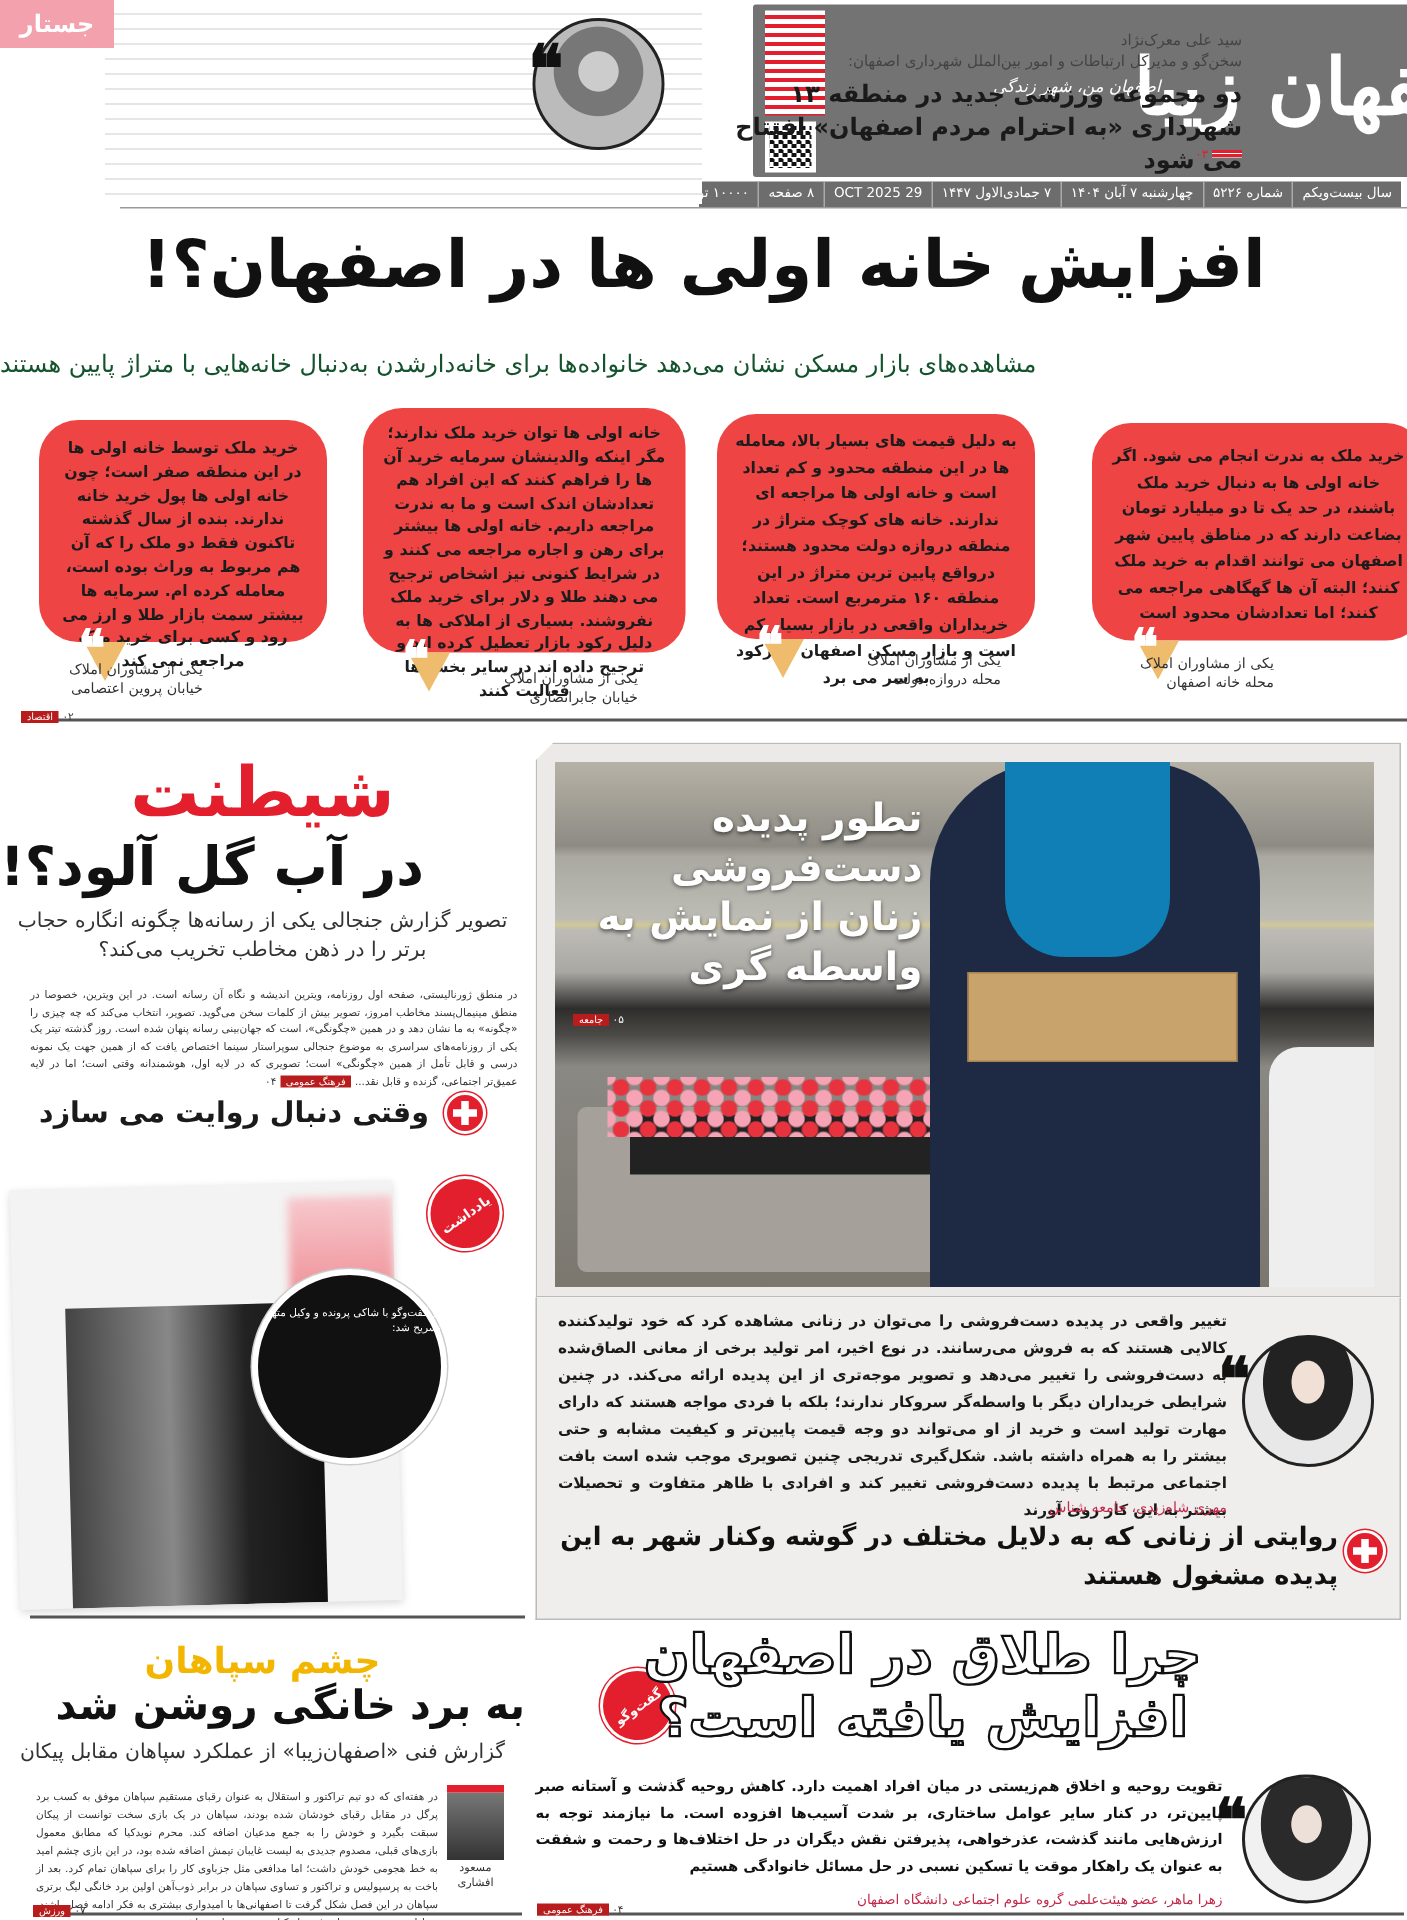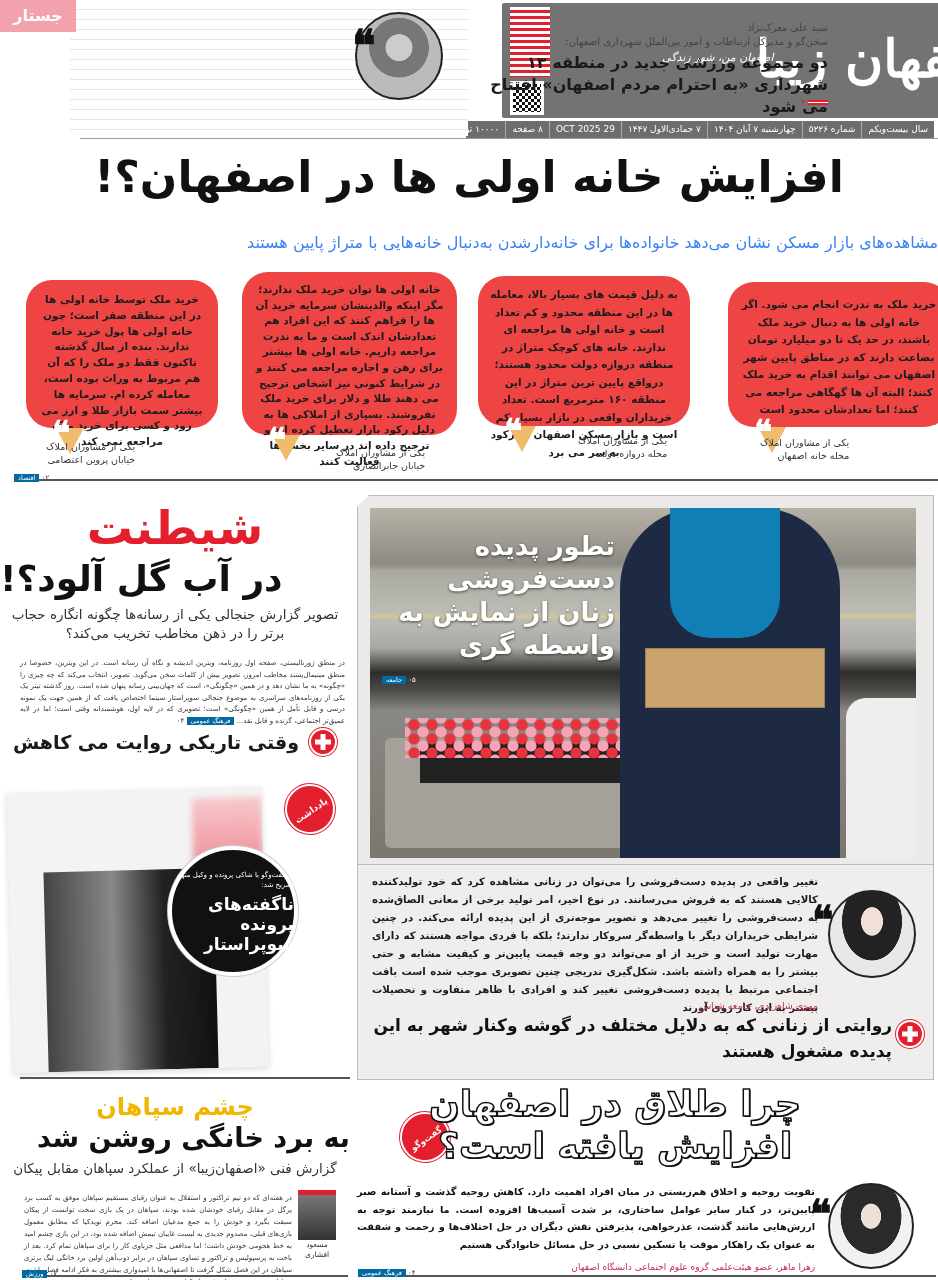--- a/index.html
+++ b/index.html
@@ -23,32 +23,32 @@
 .portrait{left:355px;top:12px;width:88px;height:88px;border-radius:50%;border:2px solid #222;background:radial-gradient(circle at 50% 40%,#ccc 0 20%,#777 21% 45%,#bbb 46%);overflow:hidden}
 .qmark{font-family:"DejaVu Serif",serif;font-weight:bold;color:#111;font-size:44px}
 .tl-name{right:110px;top:22px;font-size:10px;color:#444}
 .tl-role{right:110px;top:36px;font-size:10px;color:#444}
 .tl-head{right:110px;top:52px;font-size:16px;font-weight:bold;line-height:22px;text-align:right;width:360px}
 .tl-page{right:110px;top:98px;font-size:8px;color:#e31e2d}
 .redbar{display:inline-block;width:20px;height:5px;background:repeating-linear-gradient(to bottom,#e31e2d 0,#e31e2d 2px,#fff 2px,#fff 3px);vertical-align:middle}
 
 .divider{left:80px;height:2px;background:#555}
 .h1{left:0;width:938px;top:146px;text-align:center;font-size:44px;font-weight:bold;color:#111;line-height:62px;letter-spacing:-1px}
-.h1-sub{left:0;width:938px;top:233px;text-align:right;font-size:16px;color:#3b82f6}
+.h1-sub{left:0;width:938px;top:233px;text-align:left;font-size:16px;color:#14532d}
 
 .bubble{position:absolute;background:#ef4444;border-radius:26px;padding:14px 12px;font-size:10.5px;font-weight:bold;line-height:17.5px;text-align:center;color:#1c1c1c}
 .bubble:after{content:"";position:absolute;bottom:-26px;left:30px;border-style:solid;border-width:26px 14px 0 14px;border-color:#eebc6c transparent transparent transparent}
 .bubble .bq{position:absolute;bottom:-22px;left:26px;font-family:"DejaVu Serif",serif;font-size:34px;color:#fff;z-index:2;line-height:1}
 .bcap{position:absolute;font-size:9.5px;color:#333;line-height:13px;text-align:right}
 
 .l-title-red{left:0;width:350px;top:500px;text-align:center;font-size:46px;font-weight:bold;color:#e31e2d;line-height:56px}
 .l-title-blk{left:0;width:350px;top:556px;text-align:left;font-size:36px;font-weight:bold;color:#111;line-height:46px}
 .l-sub{left:0;width:350px;top:605px;text-align:center;font-size:13.5px;color:#333;line-height:19px}
 .l-body{left:20px;width:325px;top:658px;font-size:7px;color:#333;line-height:11.5px;text-align:justify}
-.tag{display:inline-block;background:#0369a1;color:#fff;font-size:6.5px;padding:0 4px;line-height:8px;vertical-align:middle}
+.tag{display:inline-block;background:#b91c1c;color:#fff;font-size:6.5px;padding:0 4px;line-height:8px;vertical-align:middle}
 .plus{display:inline-block;width:28px;height:28px;border-radius:50%;background:#e31e2d;border:2px solid #fff;box-shadow:0 0 0 1px #e31e2d;position:relative;vertical-align:middle}
 .plus:before,.plus:after{content:"";position:absolute;background:#fff;left:50%;top:50%;transform:translate(-50%,-50%)}
 .plus:before{width:16px;height:5px}.plus:after{width:5px;height:16px}
 .l-dark{left:10px;width:330px;top:728px;text-align:center;font-size:19px;font-weight:bold;display:flex;justify-content:center;align-items:center;gap:10px}
 
 .mag{left:10px;top:790px;width:255px;height:280px;background:#f3f3f3;transform:rotate(-1.5deg);box-shadow:0 2px 6px rgba(0,0,0,.15);overflow:hidden}
 .mag-red{position:absolute;right:0;top:10px;width:70px;height:150px;background:linear-gradient(#f6c9cd,#e84b57);filter:blur(3px)}
 .mag-photo{position:absolute;left:35px;top:80px;width:170px;height:200px;background:linear-gradient(90deg,#444,#888 40%,#222 70%,#111)}
 .mag-circle{left:168px;top:846px;width:130px;height:130px;border-radius:50%;background:#111;border:4px solid #fff;box-shadow:0 0 0 1px #ccc;color:#fff;text-align:right;padding-top:20px}
 .mag-circle .s{font-size:7px;line-height:10px}
@@ -164,30 +164,29 @@
 <div class="abs l-title-red">شیطنت</div>
 <div class="abs l-title-blk">در آب گل آلود؟!</div>
 <div class="abs l-sub">تصویر گزارش جنجالی یکی از رسانه‌ها چگونه انگاره حجاب برتر را در ذهن مخاطب تخریب می‌کند؟</div>
 <div class="abs l-body">
   <span>در منطق ژورنالیستی، صفحه اول روزنامه، ویترین اندیشه و نگاه آن رسانه است. در این ویترین، خصوصا در منطق مینیمال‌پسند مخاطب امروز، تصویر بیش از کلمات سخن می‌گوید. تصویر، انتخاب می‌کند که چه چیزی را «چگونه» به ما نشان دهد و در همین «چگونگی»، است که جهان‌بینی رسانه پنهان شده است. روز گذشته تیتر یک یکی از روزنامه‌های سراسری به موضوع جنجالی سوپراستار سینما اختصاص یافت که از همین جهت یک نمونه درسی و قابل تأمل از همین «چگونگی» است؛ تصویری که در لایه اول، هوشمندانه وقتی است؛ اما در لایه عمیق‌تر اجتماعی، گزنده و قابل نقد...</span>
   <span class="tag">فرهنگ عمومی</span>
   <span class="pg">۰۴</span>
 </div>
 <div class="abs l-dark">
   <span class="plus"></span>
-  <span>وقتی تاریکی روایت می کاهش</span>
+  <span>وقتی دنبال روایت می سازد</span>
 </div>
 
 <div class="abs mag">
   <div class="mag-red"></div>
   <div class="mag-photo"></div>
 </div>
 <div class="abs mag-circle">
   <div class="s">در گفت‌وگو با شاکی پرونده و وکیل متهم تشریح شد:</div>
-  <div class="b">ناگفته‌های پرونده سوپراستار</div>
 </div>
 <div class="abs yad">یادداشت</div>
 
 <div class="abs divider" style="top:1077px;width:330px;left:20px;background:#555"></div>
 
 <div class="abs sp-y">چشم سپاهان</div>
 <div class="abs sp-b">به برد خانگی روشن شد</div>
 <div class="abs sp-sub">گزارش فنی «اصفهان‌زیبا» از عملکرد سپاهان مقابل پیکان</div>
 <div class="abs sp-author"></div>
 <div class="abs sp-aname">مسعود افشاری</div>

